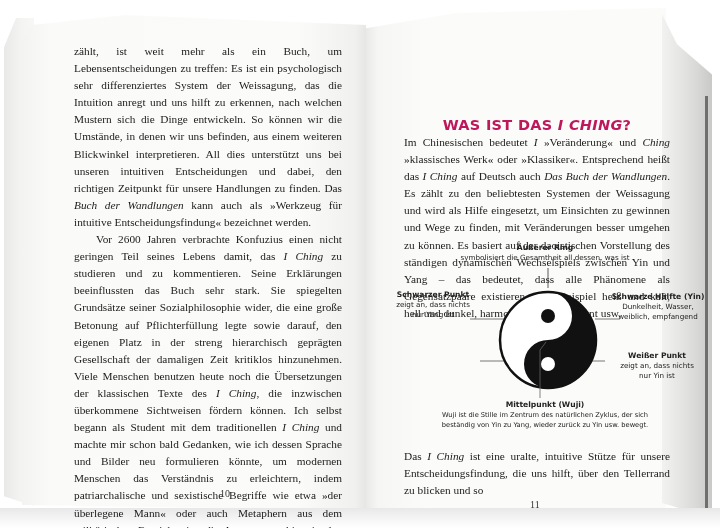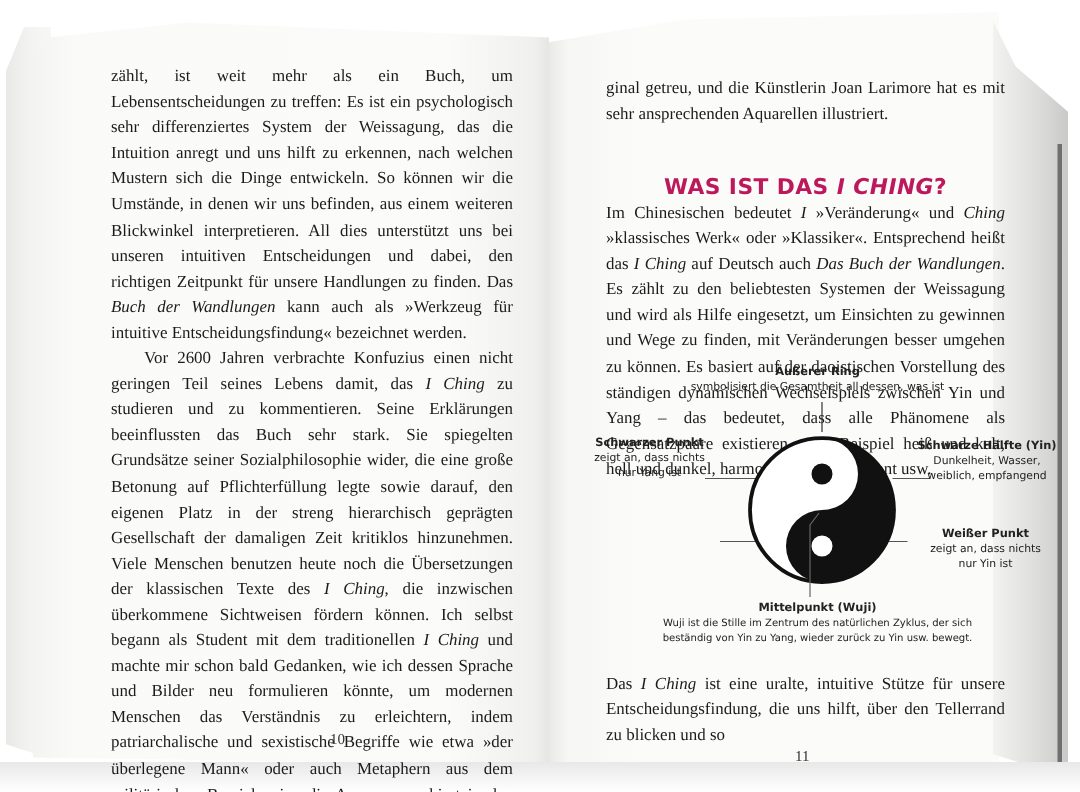--- a/index.html
+++ b/index.html
@@ -52,23 +52,20 @@
   <div class="edge-right"></div>
   <div class="edge-right-line"></div>
   <div class="shadow-bottom"></div>
 
   <div class="text left-text">
       <p><span>zählt, ist weit mehr als ein Buch, um Lebensentscheidungen zu treffen: Es ist ein psychologisch sehr differenziertes System der Weissagung, das die Intuition anregt und uns hilft zu erkennen, nach welchen Mustern sich die Dinge entwickeln. So können wir die Umstände, in denen wir uns befinden, aus einem weiteren Blickwinkel interpretieren. All dies unterstützt uns bei unseren intuitiven Entscheidungen und dabei, den richtigen Zeitpunkt für unsere Handlungen zu finden. Das </span><i>Buch der Wandlungen</i><span> kann auch als »Werkzeug für intuitive Entscheidungsfindung« bezeichnet werden.</span></p>
       <p class="indent"><span>Vor 2600 Jahren verbrachte Konfuzius einen nicht geringen Teil seines Lebens damit, das </span><i>I Ching</i><span> zu studieren und zu kommentieren. Seine Erklärungen beeinflussten das Buch sehr stark. Sie spiegelten Grundsätze seiner Sozialphilosophie wider, die eine große Betonung auf Pflichterfüllung legte sowie darauf, den eigenen Platz in der streng hierarchisch geprägten Gesellschaft der damaligen Zeit kritiklos hinzunehmen. Viele Menschen benutzen heute noch die Übersetzungen der klassischen Texte des </span><i>I Ching</i><span>, die inzwischen überkommene Sichtweisen fördern können. Ich selbst begann als Student mit dem traditionellen </span><i>I Ching</i><span> und machte mir schon bald Gedanken, wie ich dessen Sprache und Bilder neu formulieren könnte, um modernen Menschen das Verständnis zu erleichtern, indem patriarchalische und sexistische Begriffe wie etwa »der überlegene Mann« oder auch Metaphern aus dem militärischen Bereich wie »die Armee marschiert in den Südwesten« vermieden werden.</span></p>
     </div>
   <div class="folio folio-left">10</div>
 
-  <div class="text right-text-top">
-    <p>ginal getreu, und die Künstlerin Joan Larimore hat es mit sehr ansprechenden Aquarellen illustriert.</p>
-  </div>
   <div class="heading">
     <span>WAS IST DAS </span><i>I CHING</i><span>?</span>
   </div>
   <div class="text right-text-mid">
     <p><span>Im Chinesischen bedeutet </span><i>I</i><span> »Veränderung« und </span><i>Ching</i><span> »klassisches Werk« oder »Klassiker«. Entsprechend heißt das </span><i>I Ching</i><span> auf Deutsch auch </span><i>Das Buch der Wandlungen</i><span>. Es zählt zu den beliebtesten Systemen der Weissagung und wird als Hilfe eingesetzt, um Einsichten zu gewinnen und Wege zu finden, mit Veränderungen besser umgehen zu können. Es basiert auf der daoistischen Vorstellung des ständigen dynamischen Wechselspiels zwischen Yin und Yang – das bedeutet, dass alle Phänomene als Gegensatzpaare existieren, zum Beispiel heiß und kalt, hell und dunkel, harmonisch und dissonant usw.</span></p>
   </div>
 
   <div class="diagram">
     <div class="lbl" style="left:65px; top:3px; width:200px;">
       <b>Äußerer Ring</b>

